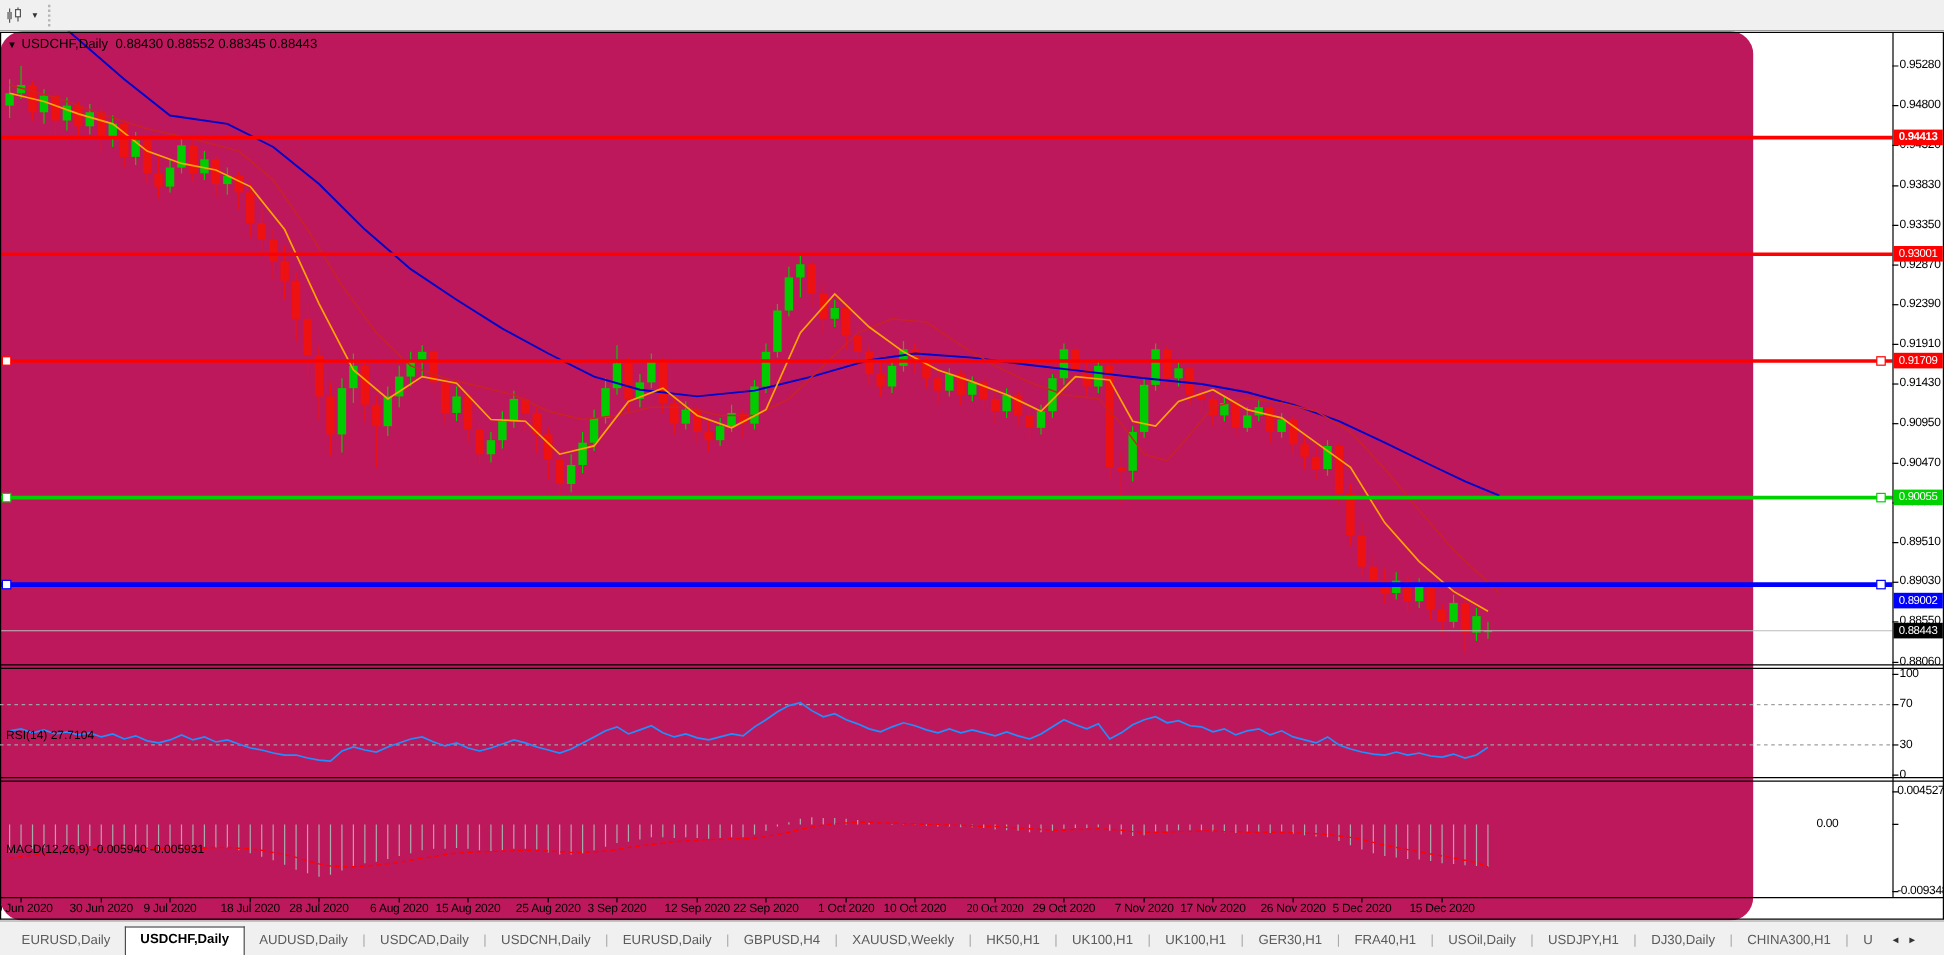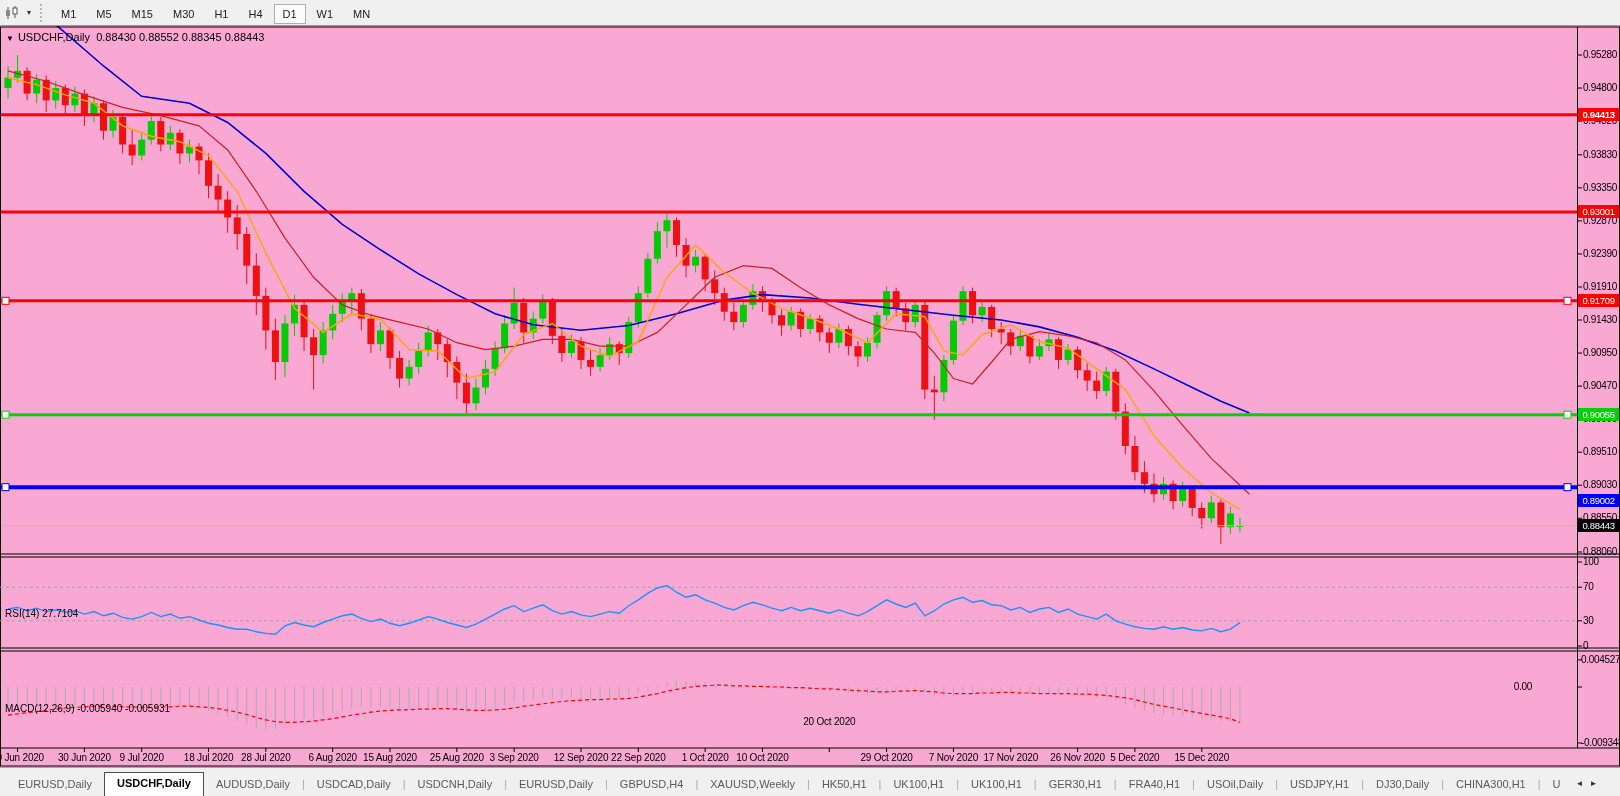--- a/index.html
+++ b/index.html
@@ -10,21 +10,21 @@
   #toolbar { position:absolute; left:0; top:0; width:1620px; height:26px;
              background:#f0f0f0; border-bottom:1px solid #9a9a9a; z-index:10;
              display:flex; align-items:center; }
   .tool-icon { width:18px; height:16px; margin-left:4px; display:flex; align-items:center; justify-content:center; }
   .tool-caret { font-size:8px; color:#333; width:14px; text-align:center; cursor:default; }
   .grip { width:5px; height:18px; margin:0 6px 0 4px; border-left:2px dotted #b5b5b5; }
   .tf-btn { font-size:11px; color:#222; padding:3px 8px; margin:0 1px; border:1px solid transparent; cursor:default; }
   .tf-btn.active { background:#fbfbfb; border:1px solid #aeaeae; }
 
   
-  #chartwin { position:absolute; left:0; top:26px; width:1620px; height:741px; background:#f9a8d4; }
+  #chartwin { position:absolute; left:0; top:26px; width:1461px; height:741px; background:#be185d;border-radius:19px; }
   #chart-svg { position:absolute; left:0; top:0; z-index:1; }
   #overlay { position:absolute; left:0; top:0; width:1620px; height:741px; z-index:2; pointer-events:none; }
 
   #plot-hit { position:absolute; left:1px; top:1px; width:1576px; height:721px; z-index:3; pointer-events:auto; }
   #scale-hit { position:absolute; left:1578px; top:1px; width:41px; height:721px; z-index:3; pointer-events:auto; }
 
   .chart-title { position:absolute; left:6px; top:5px; font-size:11px; color:#000; white-space:nowrap; }
   .chart-title .tri { font-size:8px; margin-right:4px; }
   .ind-label { position:absolute; left:5px; font-size:10px; color:#000; white-space:nowrap;margin-top:48px; }
 
@@ -49,21 +49,20 @@
   <div class="tool-icon">
     <svg width="16" height="14" viewBox="0 0 16 14">
       <line x1="3" y1="1" x2="3" y2="13" stroke="#555" stroke-width="1"></line>
       <rect x="1" y="4" width="4" height="6" fill="#888"></rect>
       <line x1="10" y1="0" x2="10" y2="12" stroke="#555" stroke-width="1"></line>
       <rect x="8" y="2" width="4" height="6" fill="#fff" stroke="#555"></rect>
     </svg>
   </div>
   <div class="tool-caret">▾</div>
   <div class="grip"></div>
-  <div id="tf-buttons"><span class="tf-btn">M1</span><span class="tf-btn">M5</span><span class="tf-btn">M15</span><span class="tf-btn">M30</span><span class="tf-btn">H1</span><span class="tf-btn">H4</span><span class="tf-btn active">D1</span><span class="tf-btn">W1</span><span class="tf-btn">MN</span></div>
 </div>
 
 <div id="chartwin">
   <svg id="chart-svg" width="1620" height="741" viewBox="0 0 1620 741">
       <line x1="8" y1="40.013850415512024" x2="8" y2="72.36703601108019" stroke="#00CC00" stroke-width="1"></line>
       <rect x="4.5" y="51.716066481994275" width="7" height="10.325484764543333" fill="#00CC00"></rect>
       <line x1="17.55" y1="29" x2="17.55" y2="56.53462603878121" stroke="#00CC00" stroke-width="1"></line>
       <rect x="14.05" y="44.83240997229897" width="7" height="6.883656509695307" fill="#00CC00"></rect>
       <line x1="27.1" y1="41.390581717451695" x2="27.1" y2="74.43213296398855" stroke="#EE1111" stroke-width="1"></line>
       <rect x="23.6" y="44.83240997229897" width="7" height="22.716066481994268" fill="#EE1111"></rect>
@@ -570,21 +569,21 @@
         <div class="date-label" style="left: 172.55px; top: 726px;">18 Jul 2020</div>
         <div class="date-label" style="left: 229.85px; top: 726px;">28 Jul 2020</div>
         <div class="date-label" style="left: 296.7px; top: 726px;">6 Aug 2020</div>
         <div class="date-label" style="left: 354px; top: 726px;">15 Aug 2020</div>
         <div class="date-label" style="left: 420.85px; top: 726px;">25 Aug 2020</div>
         <div class="date-label" style="left: 478.15px; top: 726px;">3 Sep 2020</div>
         <div class="date-label" style="left: 545px; top: 726px;">12 Sep 2020</div>
         <div class="date-label" style="left: 602.3px; top: 726px;">22 Sep 2020</div>
         <div class="date-label" style="left: 669.15px; top: 726px;">1 Oct 2020</div>
         <div class="date-label" style="left: 726.45px; top: 726px;">10 Oct 2020</div>
-        <div class="date-label" style="left: 793.3px; top: 690px;">20 Oct 2020</div>
+        <div class="date-label" style="left: 793.3px; top: 726px; font-family: Liberation Serif, serif;">20 Oct 2020</div>
         <div class="date-label" style="left: 850.6px; top: 726px;">29 Oct 2020</div>
         <div class="date-label" style="left: 917.45px; top: 726px;">7 Nov 2020</div>
         <div class="date-label" style="left: 974.75px; top: 726px;">17 Nov 2020</div>
         <div class="date-label" style="left: 1041.6px; top: 726px;">26 Nov 2020</div>
         <div class="date-label" style="left: 1098.9px; top: 726px;">5 Dec 2020</div>
         <div class="date-label" style="left: 1165.75px; top: 726px;">15 Dec 2020</div>
       </div>
   </div>
 </div>
 

